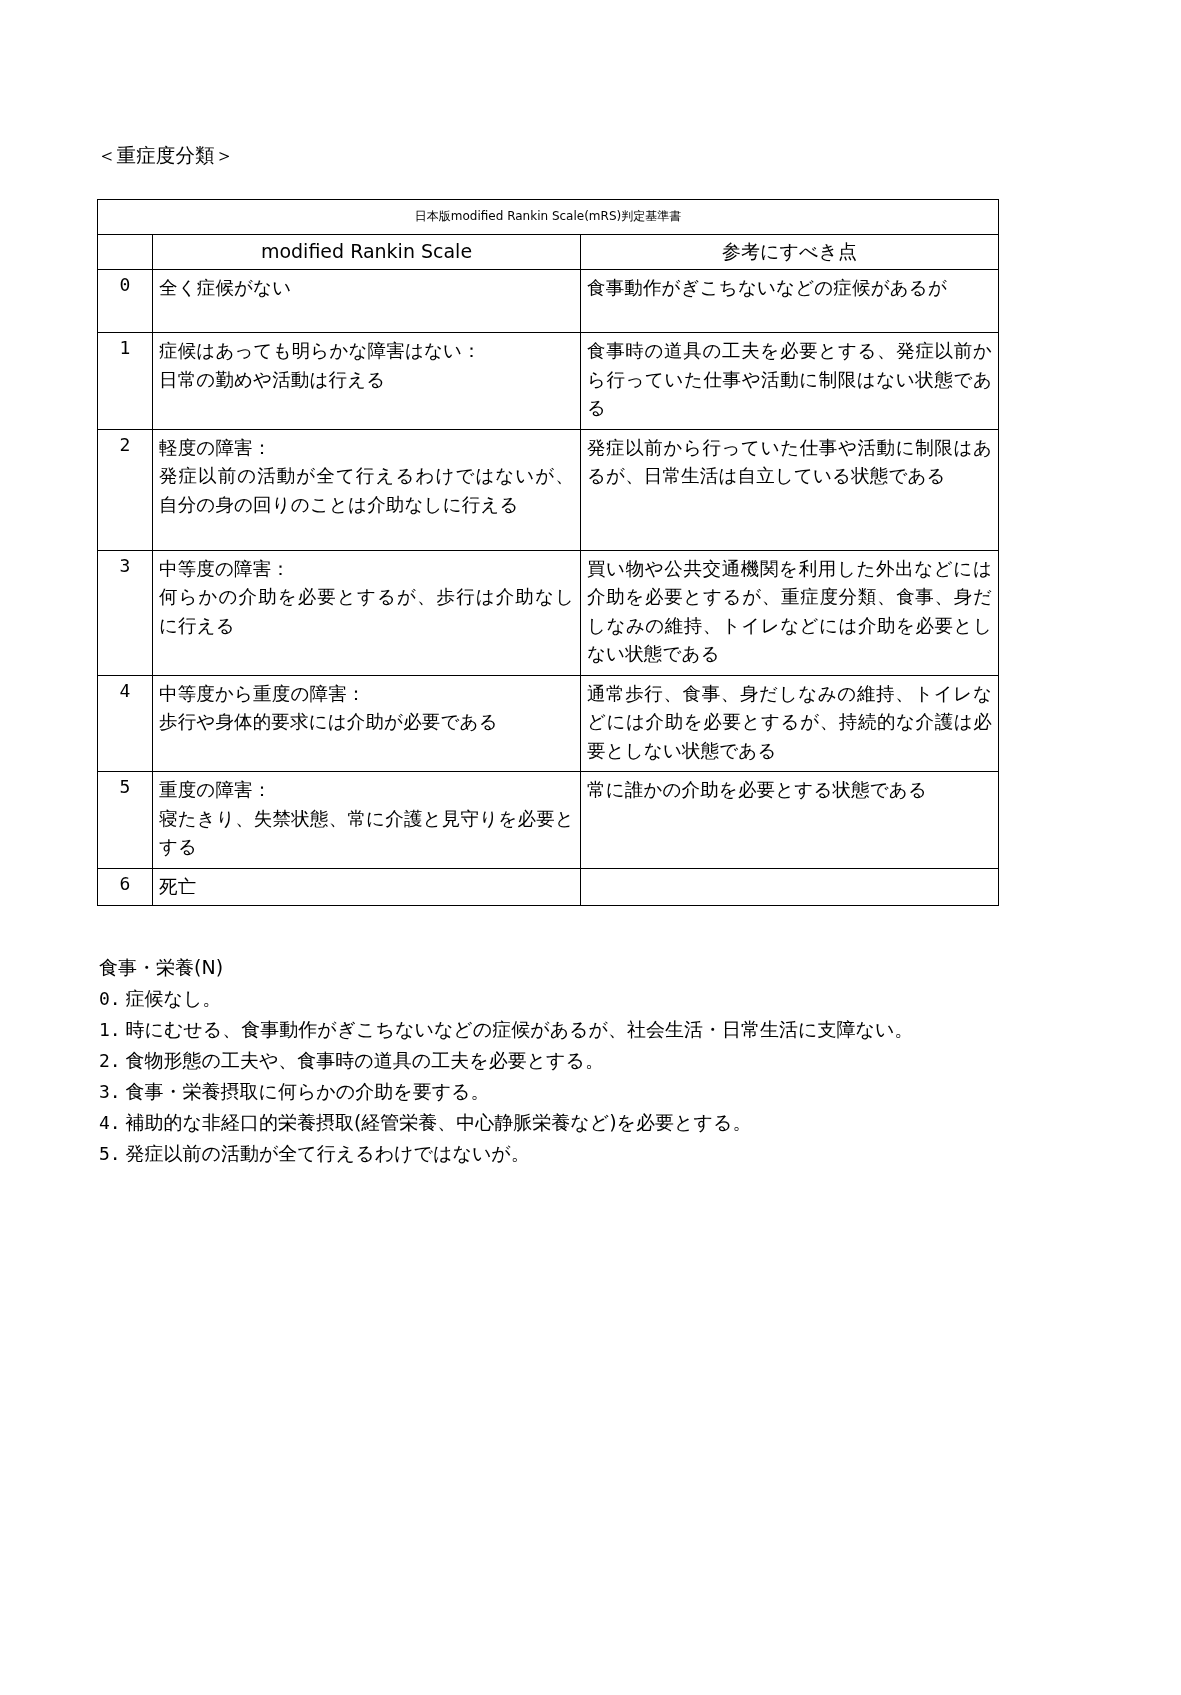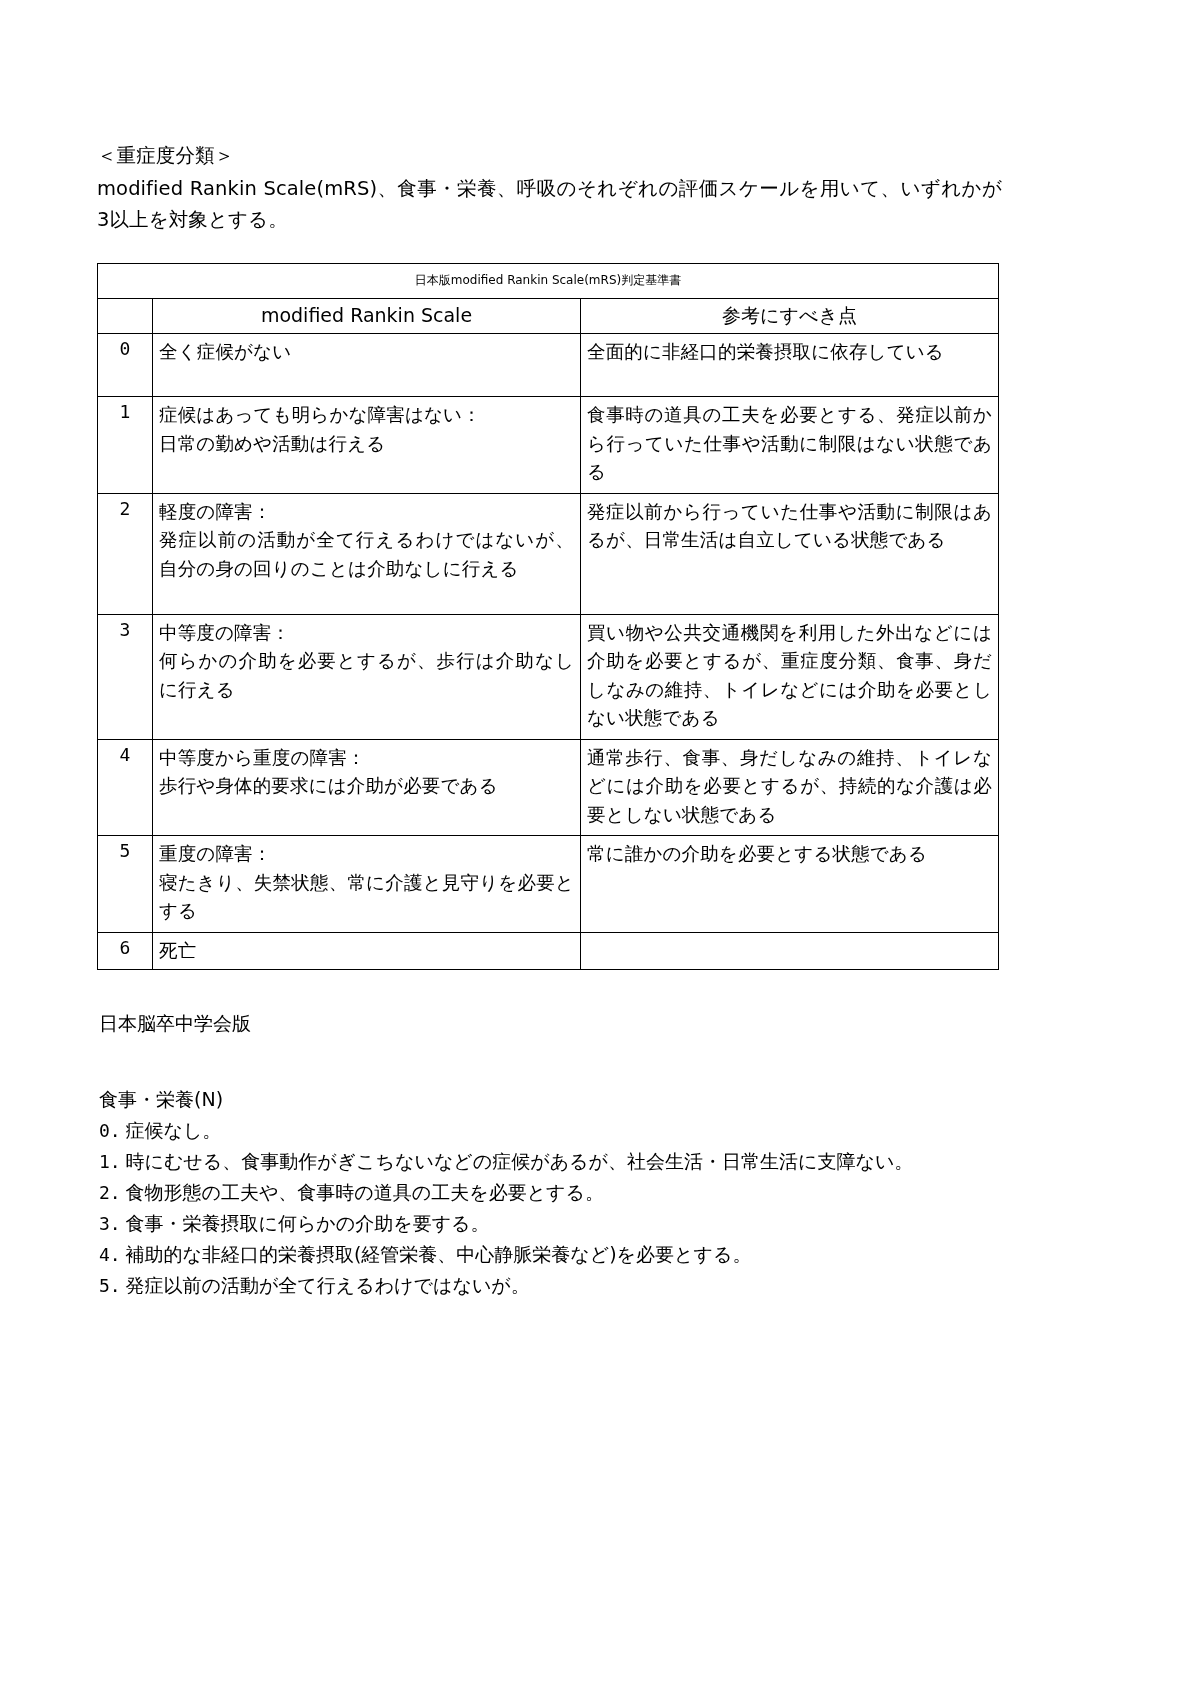--- a/index.html
+++ b/index.html
@@ -116,21 +116,20 @@
     font-size: 18px;
   }
 </style>
 </head>
 <body>
 
 <div class="page">
 
   <div class="intro jp">
     <p class="intro-head">＜重症度分類＞</p>
-    <p class="intro-body">modified Rankin Scale(mRS)、食事・栄養、呼吸のそれぞれの評価スケールを用いて、いずれかが3以上を対象とする。</p>
   </div>
 
   <table class="mrs">
     <colgroup>
       <col class="c-score">
       <col class="c-scale">
       <col class="c-ref">
     </colgroup>
     <thead>
       <tr>
@@ -139,21 +138,21 @@
       <tr>
         <th class="colhead"></th>
         <th class="colhead jp">modified Rankin Scale</th>
         <th class="colhead jp">参考にすべき点</th>
       </tr>
     </thead>
     <tbody>
       <tr class="r0">
         <td class="score">0</td>
         <td class="cell jp">全く症候がない</td>
-        <td class="cell jp jtext">全面的に非経口的栄養摂取に依存している</td>
+        <td class="cell jp jtext">食事動作がぎこちないなどの症候があるが</td>
       </tr>
       <tr class="r1">
         <td class="score">1</td>
         <td class="cell jp">症候はあっても明らかな障害はない：<br>日常の勤めや活動は行える</td>
         <td class="cell jp jtext">食事時の道具の工夫を必要とする、発症以前から行っていた仕事や活動に制限はない状態である</td>
       </tr>
       <tr class="r2">
         <td class="score">2</td>
         <td class="cell jp jtext">軽度の障害：<br>発症以前の活動が全て行えるわけではないが、自分の身の回りのことは介助なしに行える</td>
         <td class="cell jp jtext">発症以前から行っていた仕事や活動に制限はあるが、日常生活は自立している状態である</td>
@@ -174,21 +173,20 @@
         <td class="cell jp">常に誰かの介助を必要とする状態である</td>
       </tr>
       <tr class="r6">
         <td class="score">6</td>
         <td class="cell jp">死亡</td>
         <td class="cell jp"></td>
       </tr>
     </tbody>
   </table>
 
-  <p class="credit jp">日本脳卒中学会版</p>
 
   <div class="section">
     <p class="section-title jp">食事・栄養(N)</p>
     <ol class="numlist">
       <li><span class="num">0.</span> <span class="jp">症候なし。</span></li>
       <li><span class="num">1.</span> <span class="jp">時にむせる、食事動作がぎこちないなどの症候があるが、社会生活・日常生活に支障ない。</span></li>
       <li><span class="num">2.</span> <span class="jp">食物形態の工夫や、食事時の道具の工夫を必要とする。</span></li>
       <li><span class="num">3.</span> <span class="jp">食事・栄養摂取に何らかの介助を要する。</span></li>
       <li><span class="num">4.</span> <span class="jp">補助的な非経口的栄養摂取(経管栄養、中心静脈栄養など)を必要とする。</span></li>
       <li><span class="num">5.</span> <span class="jp">発症以前の活動が全て行えるわけではないが。</span></li>

